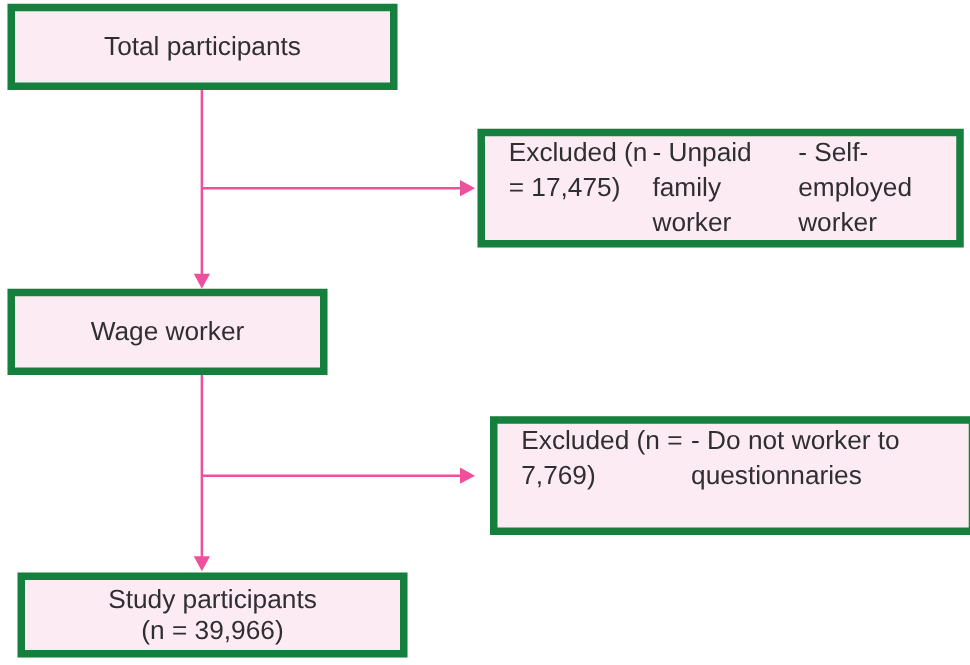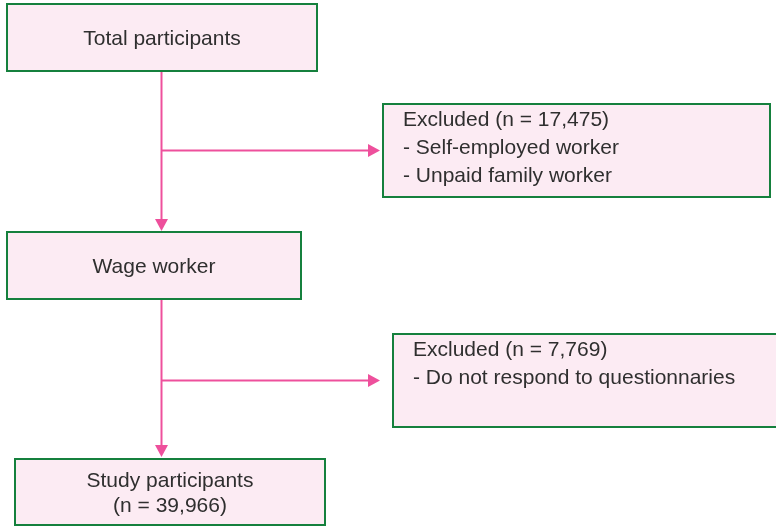--- a/index.html
+++ b/index.html
@@ -12,44 +12,43 @@
     width: 776px;
     height: 532px;
     background: #ffffff;
     font-family: "Liberation Sans", sans-serif;
     color: #2f2f2f;
     overflow: hidden;
   }
   .box {
     position: absolute;
     background: #fcebf3;
-    border: 2px solid #15803d;
+    border: 6px solid #15803d;
     box-sizing: border-box;
   }
   .main-box {
     display: flex;
     flex-direction: column;
     align-items: center;
     justify-content: center;
     text-align: center;
     font-size: 21px;
     line-height: 25px;
   }
   .excl-box {
     display: flex;
-    flex-direction: column;
-    justify-content: flex-start;
+    justify-content: space-between;
     padding-left: 19px;
     padding-right: 6px;
     font-size: 21px;
     line-height: 28px;
     text-align: left;
   }
   #box-total  { left: 6px;   top: 3px;   width: 312px; height: 69px; }
-  #box-wage   { left: 6px;   top: 231px; width: 296px; height: 69px; }
+  #box-wage   { left: 6px;   top: 231px; width: 256px; height: 69px; }
   #box-study  { left: 14px;   top: 458px; width: 312px; height: 68px; }
   #box-excl1  { left: 382px; top: 103px; width: 389px; height: 95px; }
   #box-excl2  { left: 392px; top: 333px; width: 389px; height: 95px; }
   svg.arrows {
     position: absolute;
     left: 0;
     top: 0;
     width: 776px;
     height: 532px;
     pointer-events: none;
@@ -74,31 +73,31 @@
       <polygon points="380,380.5 368,374 368,387"></polygon>
     </g>
   </svg>
 
   <div class="box main-box" id="box-total">
     <div>Total participants</div>
   </div>
 
   <div class="box excl-box" id="box-excl1">
     <div>Excluded (n = 17,475)</div>
+    <div>- Unpaid family worker</div>
     <div>- Self-employed worker</div>
-    <div>- Unpaid family worker</div>
   </div>
 
   <div class="box main-box" id="box-wage">
     <div>Wage worker</div>
   </div>
 
   <div class="box excl-box" id="box-excl2">
     <div>Excluded (n = 7,769)</div>
-    <div>- Do not respond to questionnaries</div>
+    <div>- Do not worker to questionnaries</div>
   </div>
 
   <div class="box main-box" id="box-study">
     <div>Study participants</div>
     <div>(n = 39,966)</div>
   </div>
 
 </div>
 
 </body></html>

